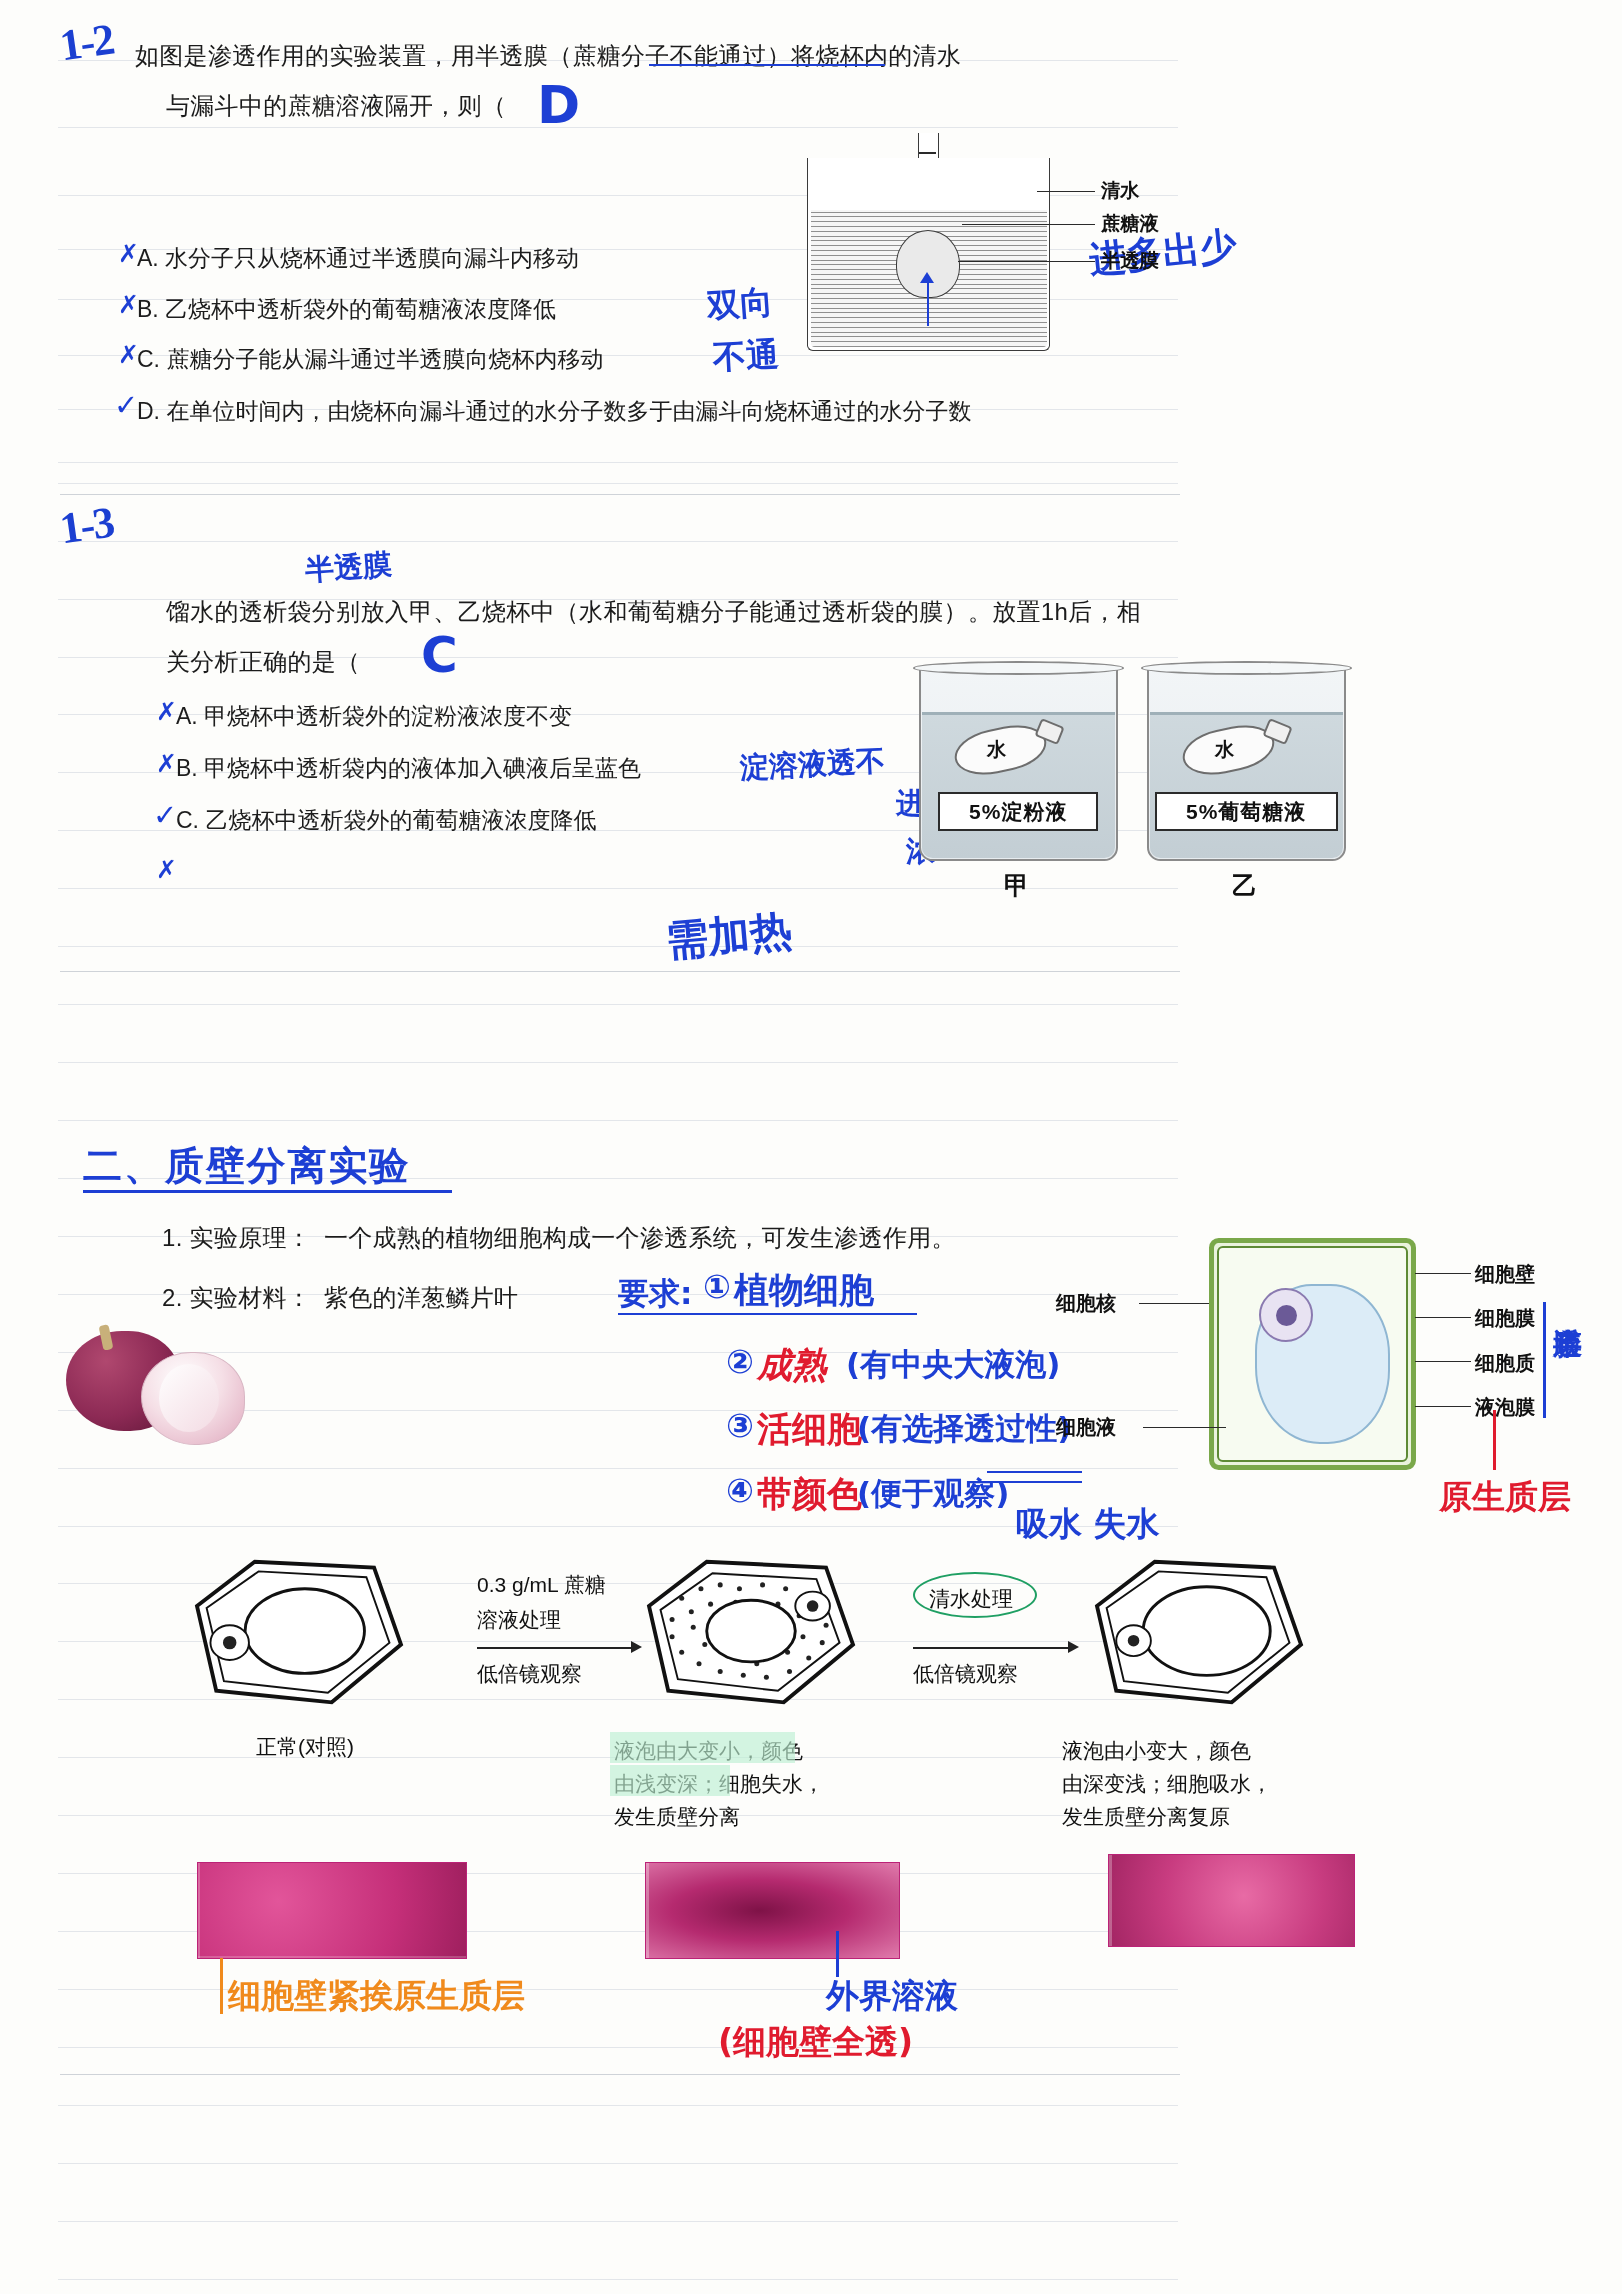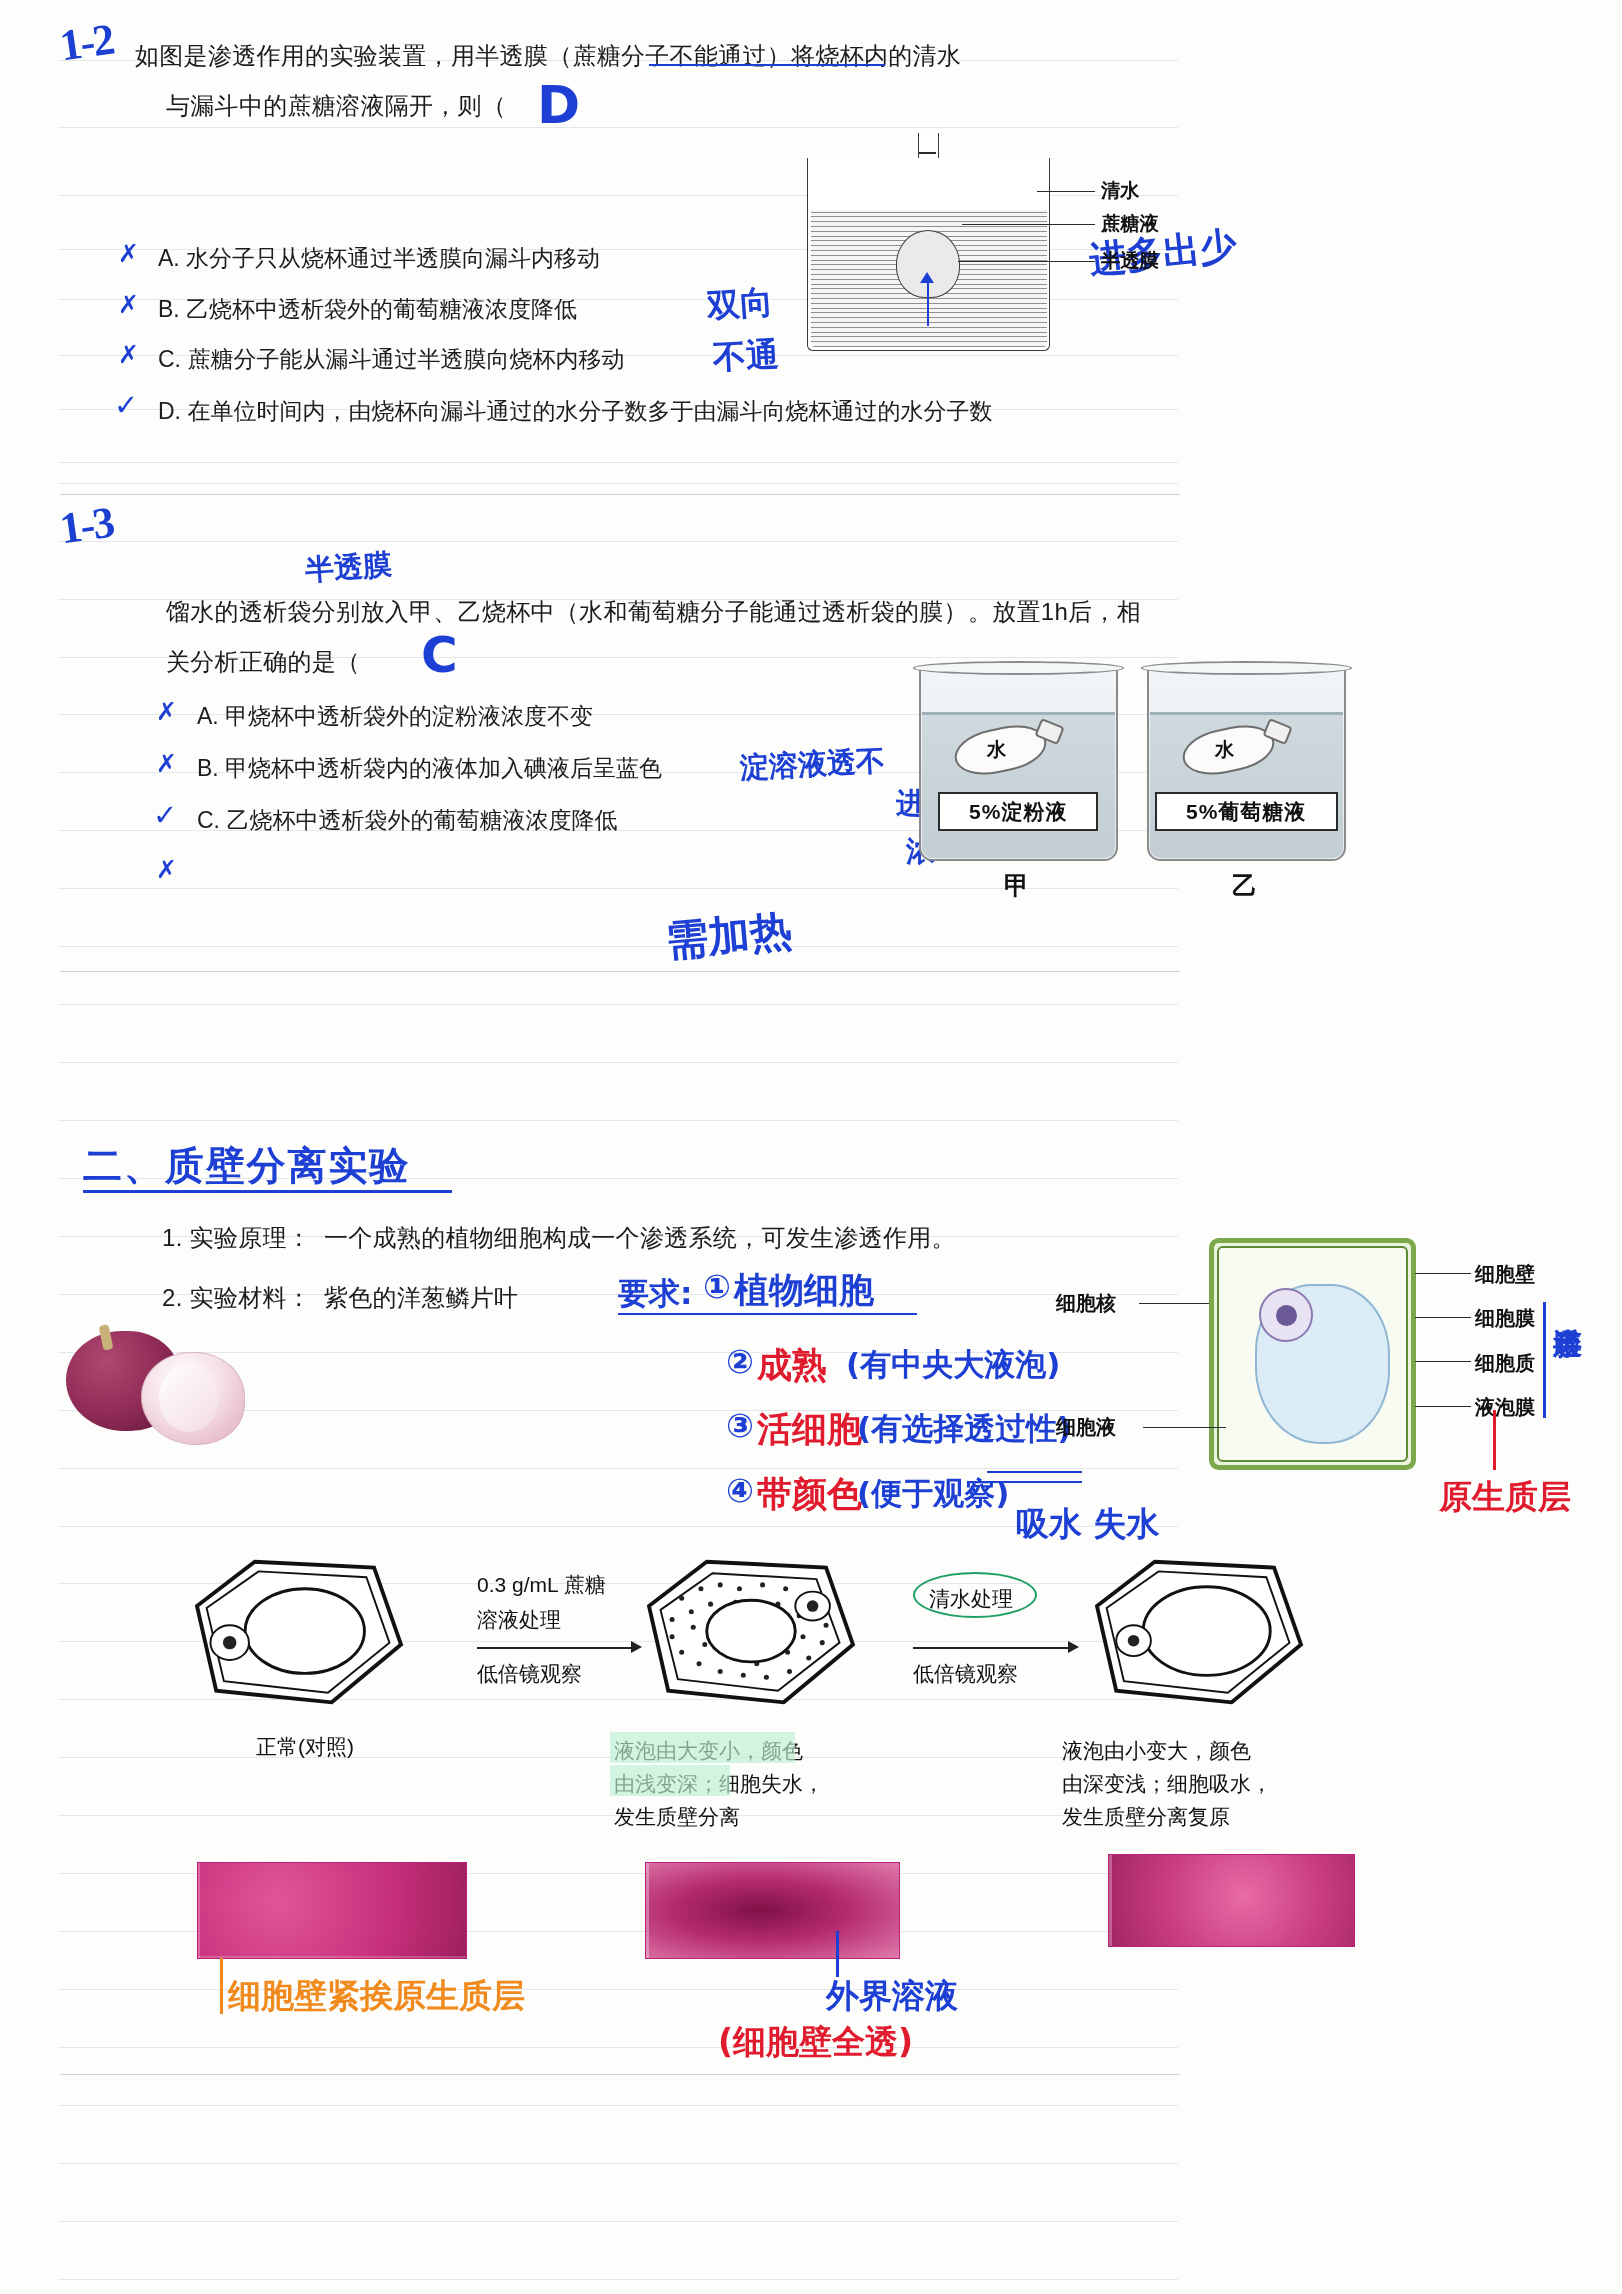--- a/index.html
+++ b/index.html
@@ -24,21 +24,20 @@
     color:#1b1b1b;
     line-height:50px;
     letter-spacing:0.3px;
     white-space:nowrap;
   }
   .opt {
     position:absolute;
     font-size:23px;
     color:#1d1d1d;
     white-space:nowrap;
-    margin-left:21px;
   }
   .qnum {
     position:absolute;
     font-family:"Liberation Serif", serif;
     color:#1b3fd1;
     font-size:44px;
     font-weight:bold;
     transform: rotate(-8deg);
     letter-spacing:-1.9px;
   }
@@ -335,21 +334,21 @@
 
   <div class="qtext" style="left:162px; top:1273px;">2. 实验材料：</div>
   <div class="qtext" style="left:324px; top:1273px;">紫色的洋葱鳞片叶</div>
 
   <div class="hw blue" style="left:618px; top:1273px; font-size:31px;">要求:</div>
   <div class="hw blue" style="left:703px; top:1267px; font-size:33px;">①</div>
   <div class="hw blue" style="left:734px; top:1267px; font-size:35px;">植物细胞</div>
   <div class="uline" style="left:618px; top:1313px; width:299px;"></div>
 
   <div class="hw blue" style="left:726px; top:1342px; font-size:33px;">②</div>
-  <div class="hw red" style="left:757px; top:1342px; font-size:35px;">成熟</div>
+  <div class="hw red" style="left:757px; top:1342px; font-size:35px;font-style:italic;">成熟</div>
   <div class="hw blue" style="left:846px; top:1344px; font-size:31px;">(有中央大液泡)</div>
 
   <div class="hw blue" style="left:726px; top:1406px; font-size:33px;">③</div>
   <div class="hw red" style="left:757px; top:1406px; font-size:35px;">活细胞</div>
   <div class="hw blue" style="left:857px; top:1408px; font-size:31px;">(有选择透过性)</div>
 
   <div class="hw blue" style="left:726px; top:1471px; font-size:33px;">④</div>
   <div class="hw red" style="left:757px; top:1471px; font-size:35px;">带颜色</div>
   <div class="hw blue" style="left:857px; top:1473px; font-size:31px;">(便于观察)</div>
   <div class="uline" style="left:987px; top:1471px; width:95px;"></div>

